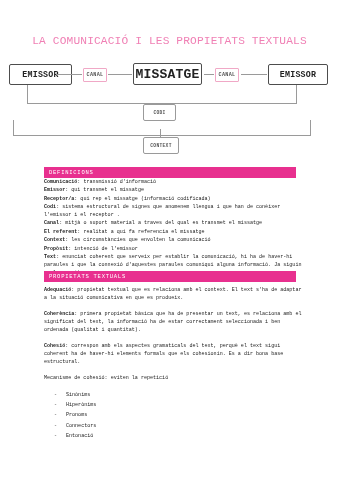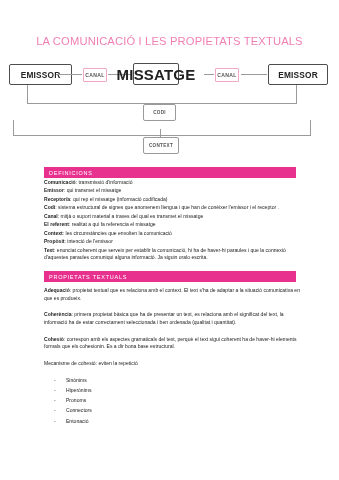--- a/index.html
+++ b/index.html
@@ -5,21 +5,21 @@
 <style>
   html,body{margin:0;padding:0;}
   body{
     width:339px;height:480px;
     background:#ffffff;
     font-family:"Liberation Sans", sans-serif;
     color:#1a1a1a;
     overflow:hidden;
     position:relative;
   }
-  .page{position:relative;width:339px;height:480px;box-sizing:border-box;}
+  .page{position:relative;width:339px;height:480px;box-sizing:border-box;font-family:Liberation Mono, monospace;}
 
   
   .title{
     position:absolute;top:35px;left:0;width:339px;
     text-align:center;
     color:#f07fb4;
     font-size:11.2px;
     letter-spacing:.15px;
     font-weight:400;
     white-space:nowrap;
@@ -33,21 +33,21 @@
     display:flex;align-items:center;justify-content:center;
     background:#fff;
     border:1.6px solid #4d4d4d;
     border-radius:2px;
     font-weight:bold;
     color:#222;
     letter-spacing:.2px;
   }
   .box.emissor-l{left:9px;top:6px;width:63px;height:21px;font-size:8.3px;}
   .box.emissor-r{left:268px;top:6px;width:60px;height:21px;font-size:8.3px;}
-  .box.missatge{left:133px;top:5px;width:46px;height:22px;font-size:15px;}
+  .box.missatge{left:133px;top:5px;width:69px;height:22px;font-size:13px;}
   .box.canal{
     border:1.3px solid #f0a8c6;
     font-size:5.1px;font-weight:bold;color:#555;letter-spacing:.3px;
     width:24px;height:14px;border-radius:1px;
   }
   .box.canal-l{left:83px;top:10px;}
   .box.canal-r{left:215px;top:10px;}
   .box.codi{
     left:143px;top:46px;width:33px;height:17px;
     border:1.1px solid #9a9a9a;font-size:4.6px;font-weight:bold;color:#555;letter-spacing:.3px;

